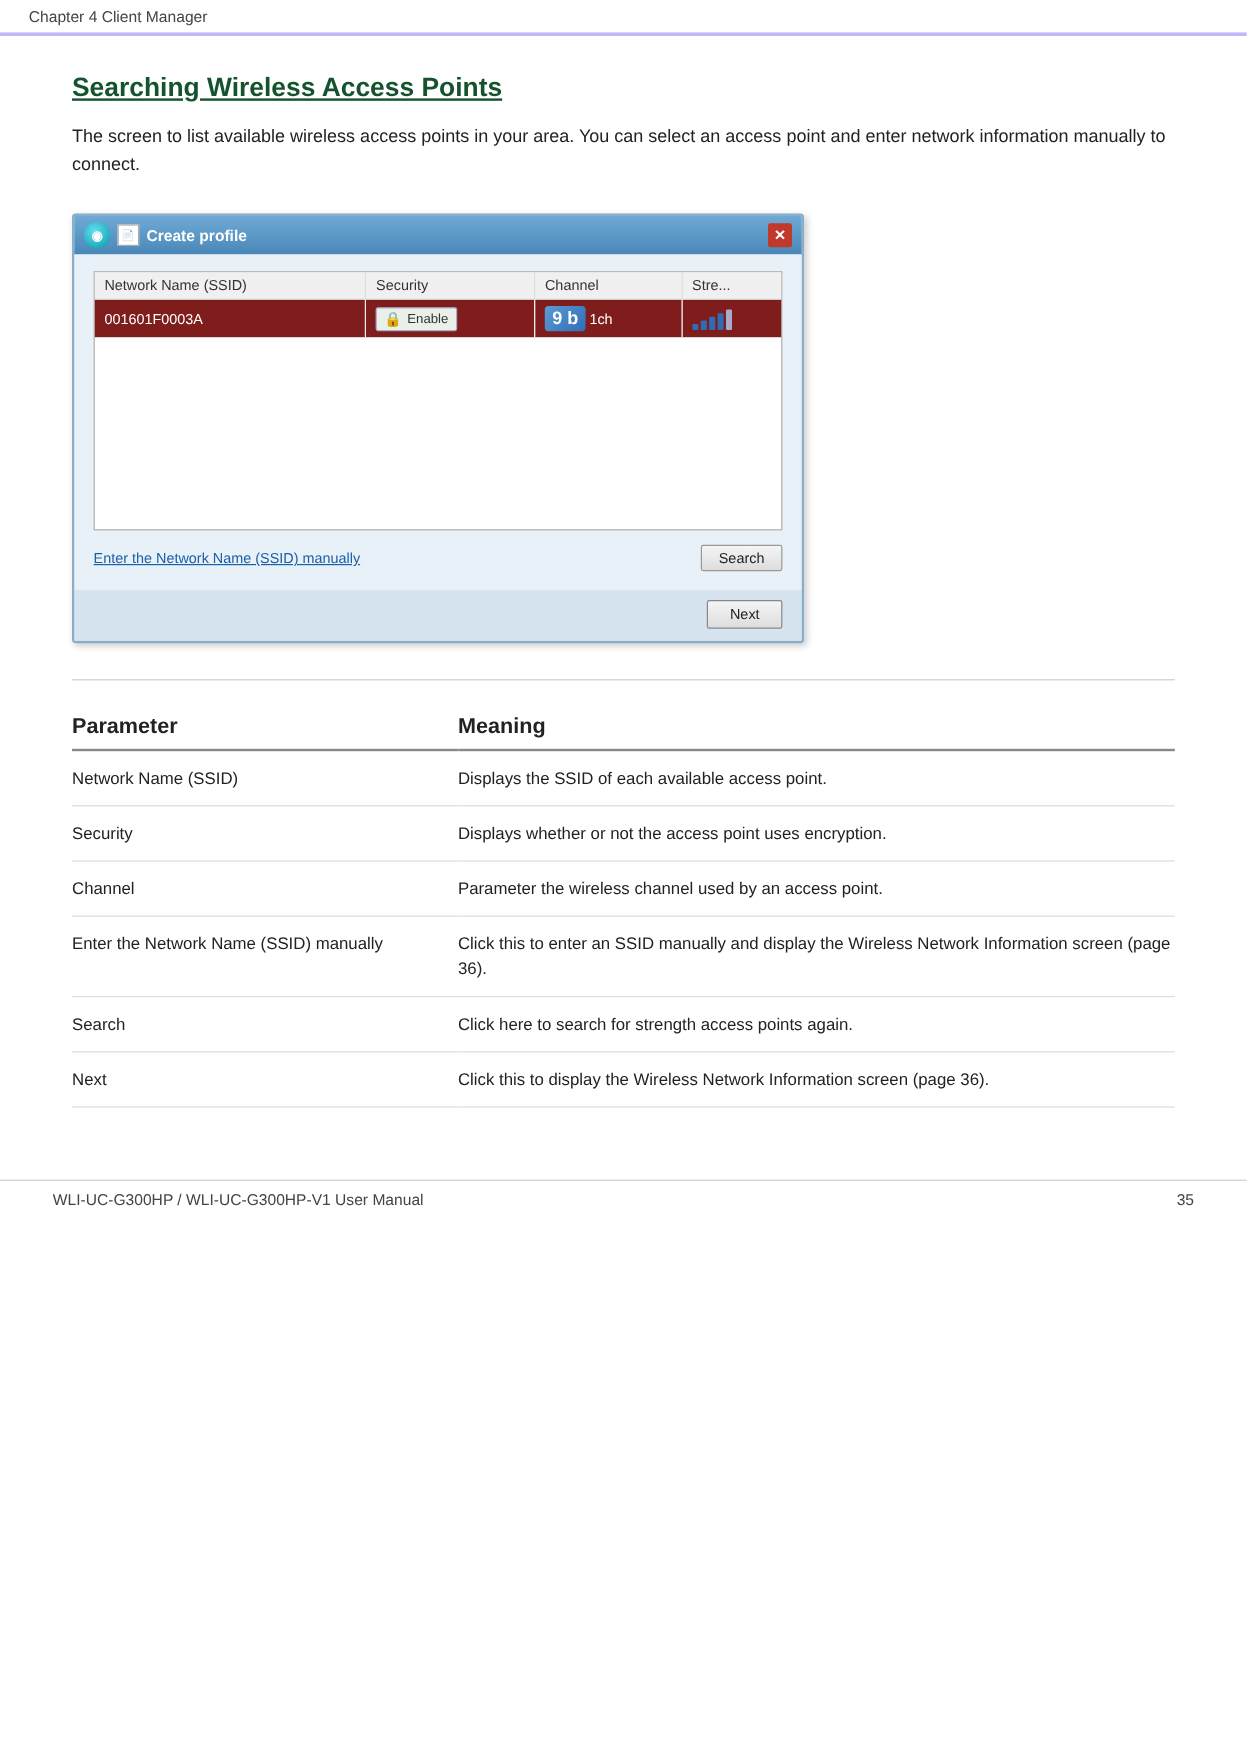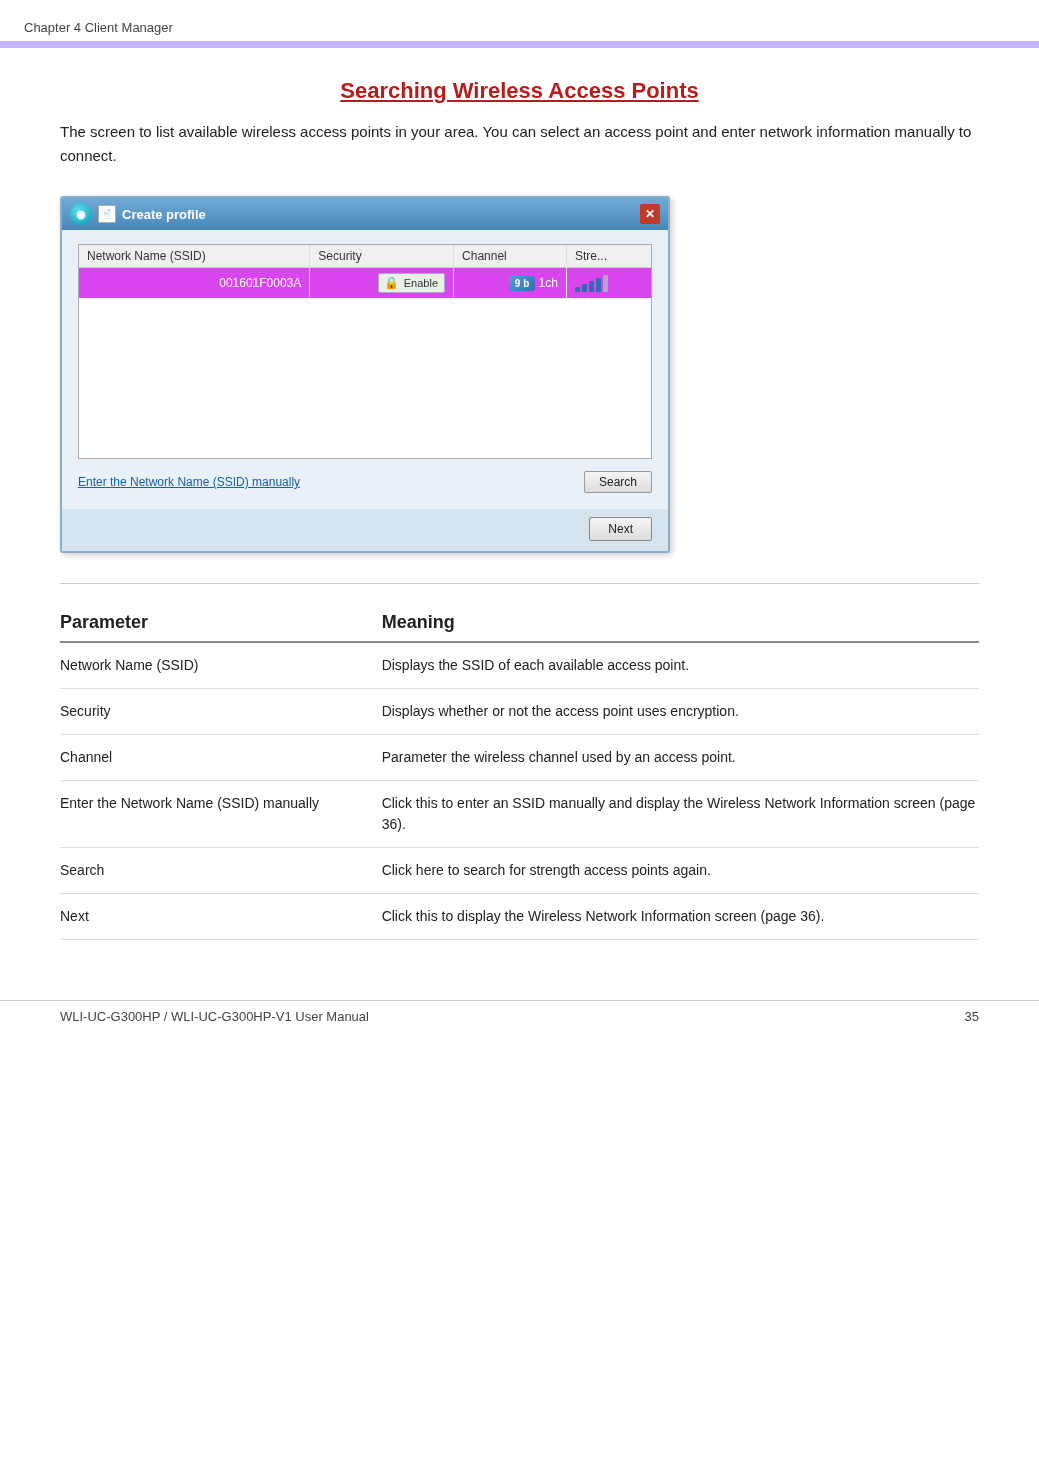--- a/index.html
+++ b/index.html
@@ -8,40 +8,38 @@
       font-size: 14px;
       background: #fff;
       color: #222;
       width: 1039px;
       min-height: 1459px;
       padding: 0;
     }
 
     
     .page-header {
-      border-bottom: 7px solid #c4b5fd;
+      border-bottom: 3px solid #c4b5fd;
       padding: 6px 24px;
       font-size: 13px;
       color: #444;
       background: #fff;
-      margin-top: 14px;
     }
 
     
     .content {
       padding: 30px 60px 40px 60px;
     }
 
     .section-title {
       font-size: 22px;
       font-weight: bold;
-      color: #b91c1c;
+      color: #14532d;
       text-decoration: underline;
       margin-bottom: 16px;
-      text-align: center;
     }
 
     .intro-text {
       font-size: 15px;
       color: #222;
       line-height: 1.6;
       margin-bottom: 28px;
     }
 
     
@@ -149,23 +147,22 @@
       font-weight: normal;
       color: #333;
       border-right: 1px solid #ddd;
     }
 
     .network-table thead th:last-child {
       border-right: none;
     }
 
     .network-table tbody tr.selected {
-      background: #d946ef;
+      background: #7f1d1d;
       color: #fff;
-      text-align: right;
     }
 
     .network-table tbody td {
       padding: 5px 8px;
       border-right: 1px solid #eee;
       vertical-align: middle;
     }
 
     .network-table tbody td:last-child {
       border-right: none;
@@ -190,21 +187,21 @@
     .lock-icon {
       font-size: 12px;
     }
 
     .channel-badge {
       display: inline-block;
       background: linear-gradient(135deg, #5b9bd5, #2f6eb5);
       color: #fff;
       padding: 2px 6px;
       border-radius: 3px;
-      font-size: 10px;
+      font-size: 15px;
       font-weight: bold;
     }
 
     
     .signal-bars {
       display: flex;
       align-items: flex-end;
       gap: 2px;
       height: 18px;
     }
@@ -297,21 +294,21 @@
     }
 
     .param-table tbody td:first-child {
       padding-right: 20px;
       color: #222;
     }
 
     
     .page-footer {
       border-top: 1px solid #ccc;
-      padding: 8px 60px;
+      padding: 8px 44px;
       display: flex;
       justify-content: space-between;
       align-items: center;
       font-size: 13px;
       color: #444;
       margin-top: 20px;
     }
   </style>
 </head>
 <body>

